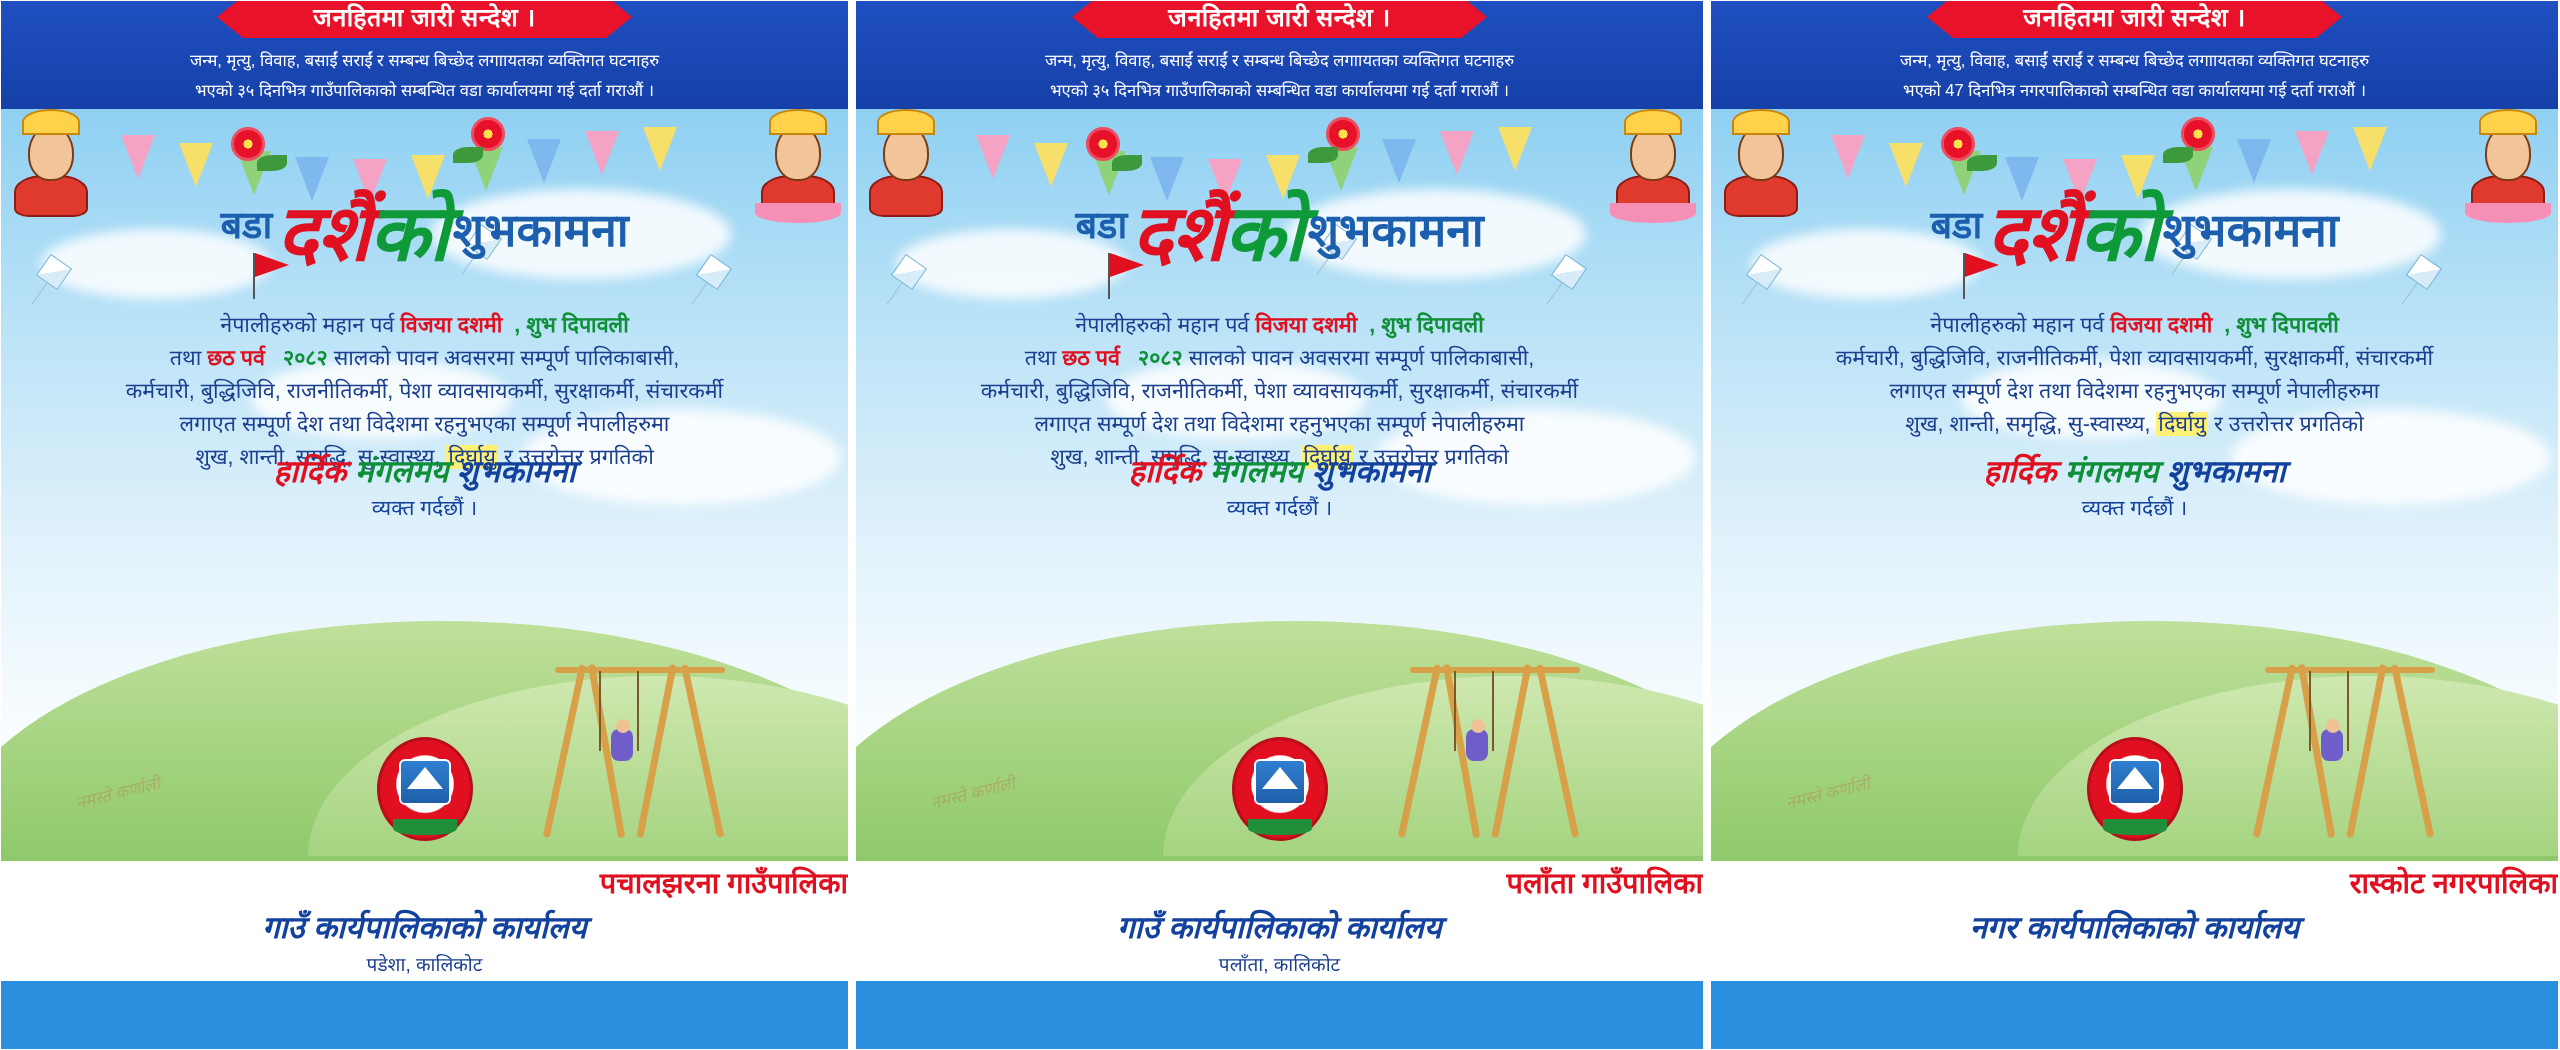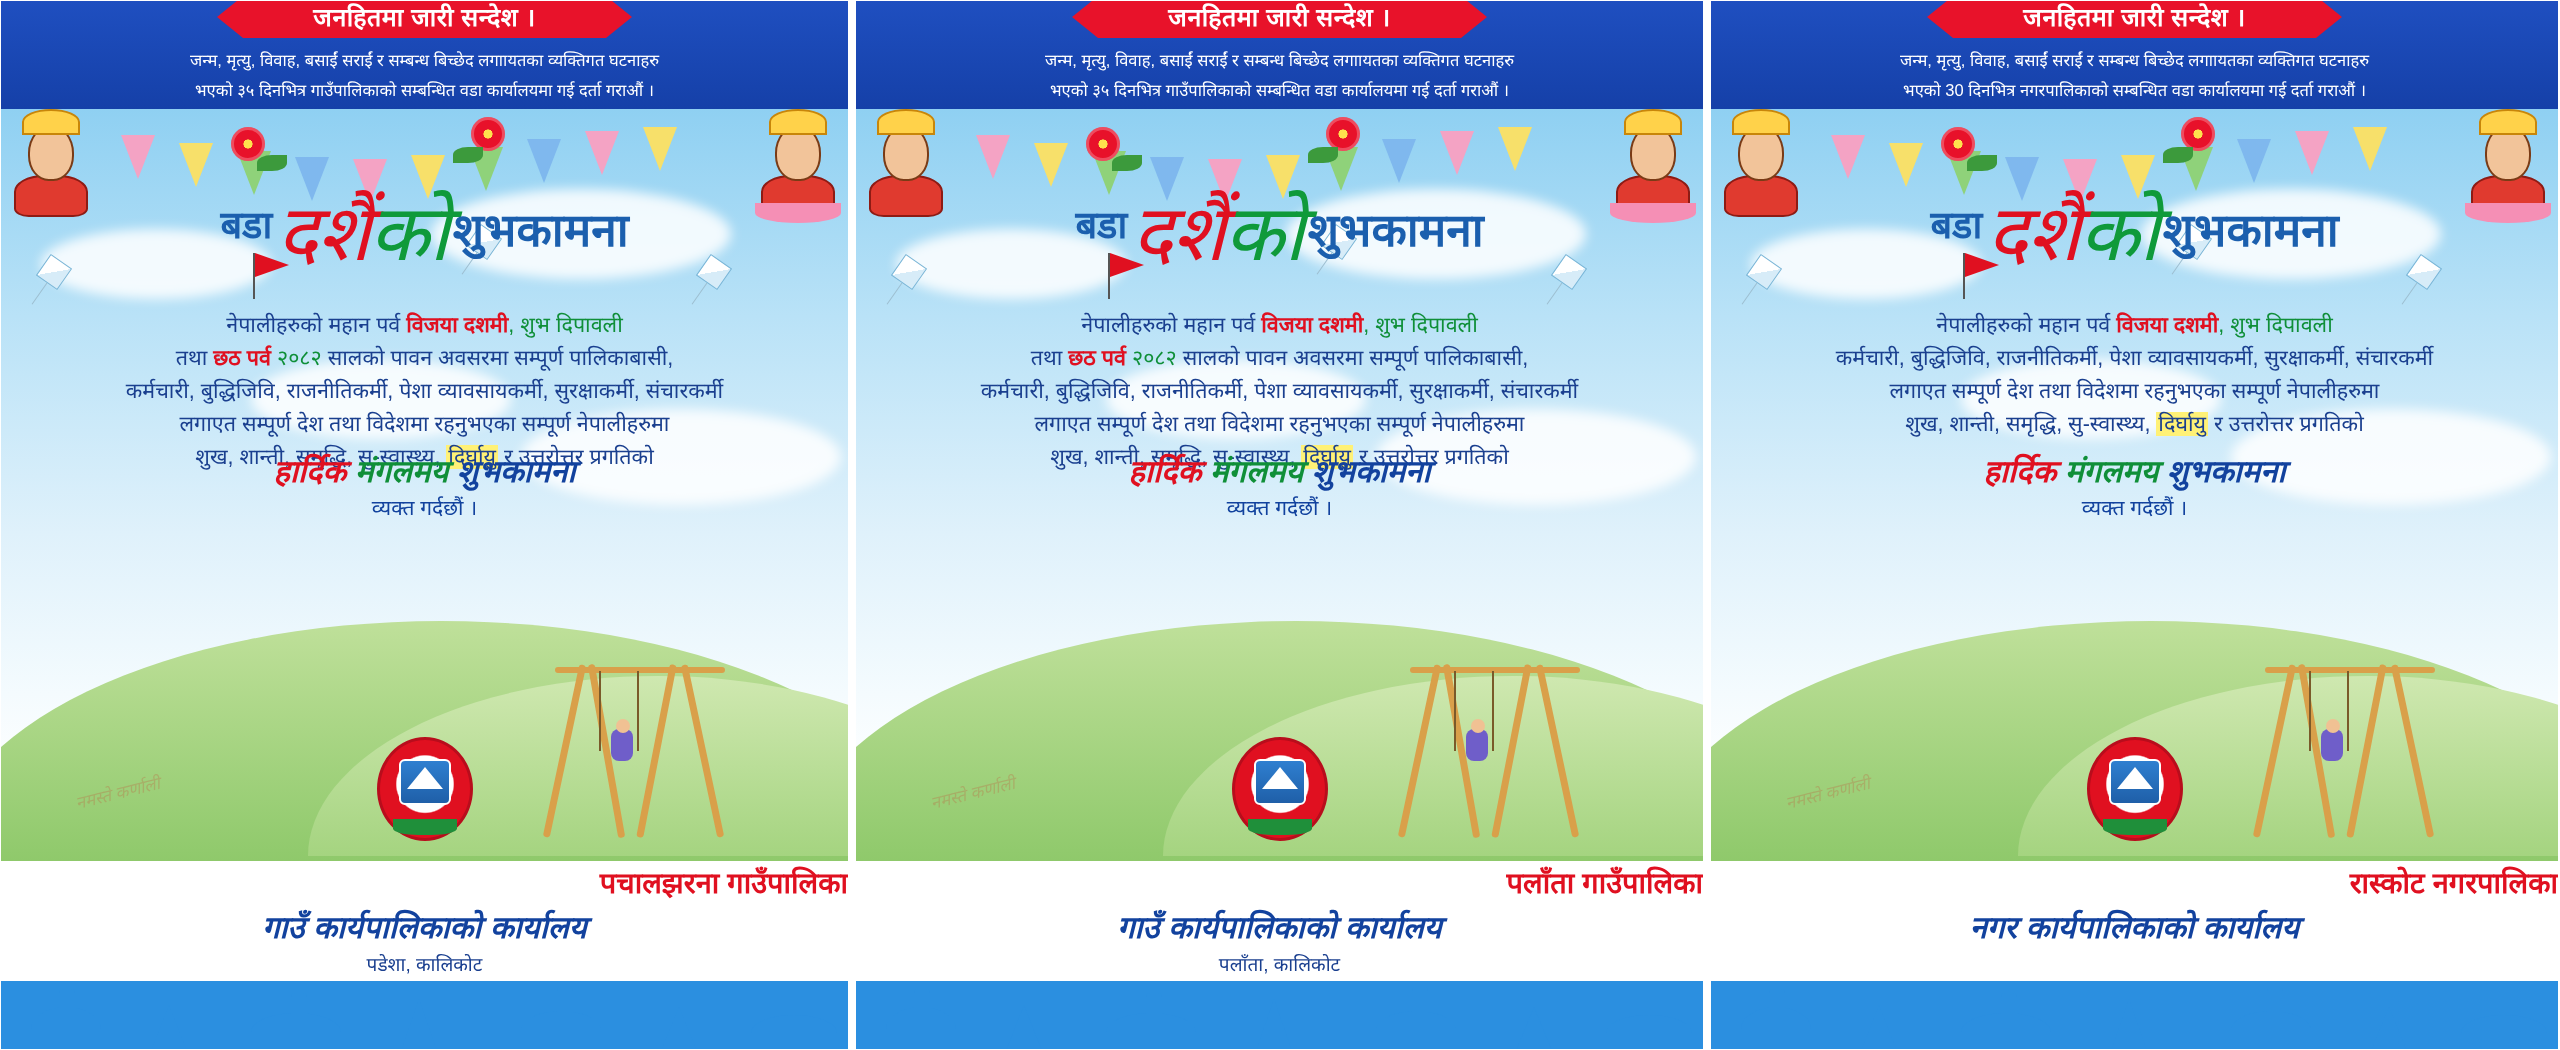--- a/index.html
+++ b/index.html
@@ -193,21 +193,21 @@
   }
   .hl-small {
     font-size: 38px;
     color: #1b5fae;
     font-weight: bold;
     vertical-align: 22px;
   }
   .hl-big {
     font-size: 78px;
     font-style: italic;
-    font-weight: normal;
+    font-weight: bold;
     letter-spacing: -1px;
   }
   .hl-red { color: #e01020; }
   .hl-green { color: #0f9a3a; }
   .hl-tail {
     font-size: 46px;
     font-weight: bold;
     color: #1b5fae;
     vertical-align: 14px;
   }
@@ -230,21 +230,21 @@
   .message {
     position: absolute;
     top: 200px; left: 0; width: 100%;
     text-align: center;
     color: #1a3f8f;
     font-size: 21.5px;
     line-height: 33px;
   }
   .message .ln { white-space: nowrap; }
   .m-red { color: #e01020; font-weight: bold; }
-  .m-green { color: #0f8f38; font-weight: normal; }
+  .m-green { color: #0f8f38; font-weight: bold; padding-left: 12px; }
   .m-hi { background: #fff176; padding: 0 2px; }
 
   .wish {
     position: absolute;
     top: 340px; left: 0; width: 100%;
     text-align: center;
     font-size: 31px;
     font-style: italic;
     font-weight: bold;
     color: #e01020;
@@ -716,21 +716,21 @@
     </div>
   </div>
 
   <div class="poster">
     <div class="banner">
       <div class="banner-title-wrap">
         <div class="banner-title">जनहितमा जारी सन्देश ।</div>
       </div>
       <div class="banner-lines">
         <div class="banner-line">जन्म, मृत्यु, विवाह, बसाईं सराईं र सम्बन्ध बिच्छेद लगाायतका व्यक्तिगत घटनाहरु</div>
-        <div class="banner-line">भएको 30 दिनभित्र नगरपालिकाको सम्बन्धित वडा कार्यालयमा गई दर्ता गराऔं ।</div>
+        <div class="banner-line">भएको 47 दिनभित्र नगरपालिकाको सम्बन्धित वडा कार्यालयमा गई दर्ता गराऔं ।</div>
       </div>
     </div>
 
     <div class="sky">
       <div class="cloud" style="width:230px;height:70px;left:40px;top:120px;"></div>
       <div class="cloud" style="width:300px;height:90px;left:430px;top:80px;"></div>
       <div class="cloud" style="width:260px;height:80px;left:250px;top:250px;"></div>
       <div class="cloud" style="width:320px;height:96px;left:520px;top:300px;"></div>
 
       <div class="bunting">

